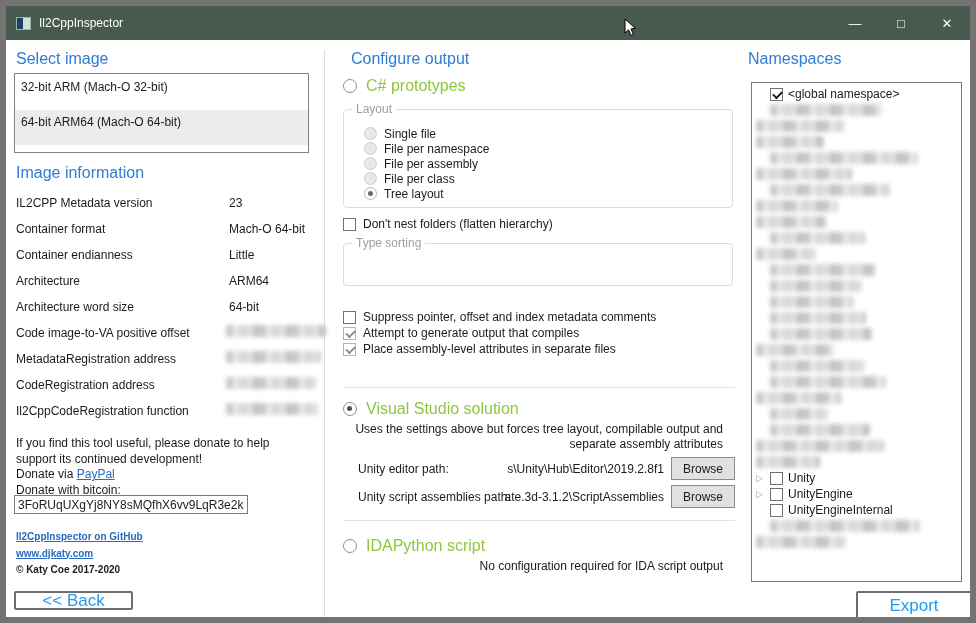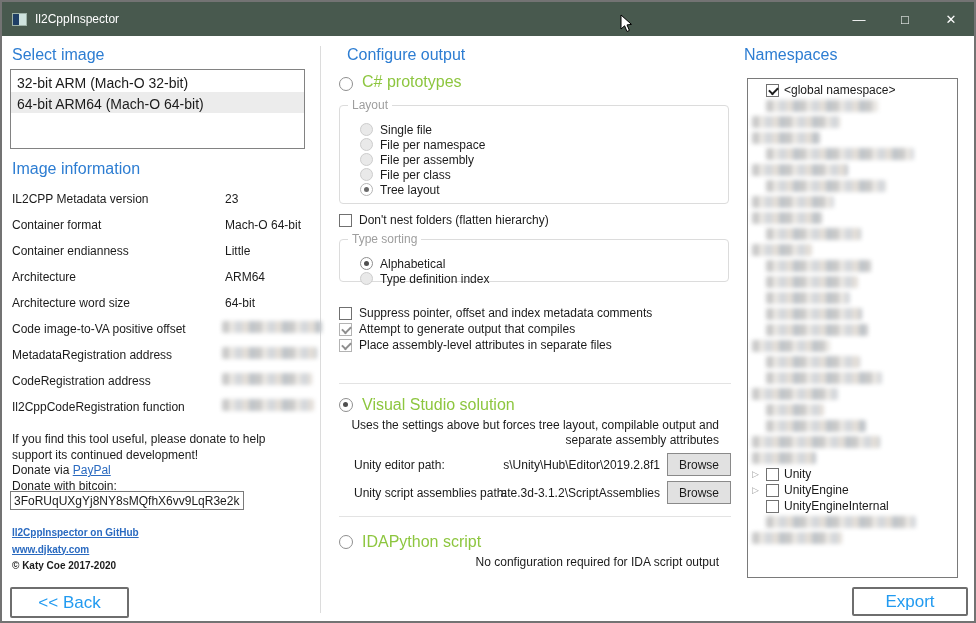--- a/index.html
+++ b/index.html
@@ -1,40 +1,40 @@
 <!DOCTYPE html>
 <html style="--blue: #2d7dd2; --green: #8dc63f; --link: #2a6ac0; --btnblue: #219af0;"><head>
 <meta charset="utf-8">
 <style>
   * { margin:0; padding:0; box-sizing:border-box; }
   html,body { background:#cfd6d2; font-family:"Liberation Sans", sans-serif; }
   .window{
     position:relative; width:976px; height:623px; background:#fff;
-    border:2px solid #737373; overflow:hidden;
+    border:6px solid #737373; overflow:hidden;
     font-family:"Liberation Sans", sans-serif; color:#1b1b1b;
   }
   .titlebar{
     position:absolute; left:0; top:0; width:100%; height:34px;
     background:#48594e; display:flex; align-items:center;
   }
   .app-icon{ width:15px; height:13px; margin-left:10px; background:#e8efec; border:1px solid #9fb3a9; display:flex; }
   .app-icon .l{ width:6px; height:100%; background:#1f3f66; }
   .app-icon .r{ flex:1; background:#cfe3de; }
   .title-text{ color:#fff; font-size:12px; margin-left:8px; }
   .win-controls{ position:absolute; right:0; top:0; height:34px; display:flex; }
   .win-btn{ width:46px; height:34px; color:#fff; display:flex; align-items:center; justify-content:center; font-size:13px; }
   .col-divider{ position:absolute; left:318px; top:44px; width:1px; height:567px; background:#dcdcdc; }
 
   .h-blue{ position:absolute; font-size:16px; color:var(--blue,#2d7dd2); }
   .h-green{ font-size:16px; color:var(--green,#8dc63f); }
   .link{ color:var(--link,#2a6ac0); text-decoration:underline; cursor:pointer; }
 
   
   .listbox{ position:absolute; left:8px; top:67px; width:295px; height:80px; border:1px solid #828282; background:#fff; padding-top:1px; }
-  .lb-item{ height:21px; line-height:25px; padding-left:6px; font-size:14px; }
+  .lb-item{ height:35px; line-height:25px; padding-left:6px; font-size:12px; }
   .lb-item.selected{ background:#ececec; }
   .info-rows{ position:absolute; left:10px; top:184px; width:300px; }
   .info-row{ position:relative; height:26px; font-size:12px; }
   .info-label{ position:absolute; left:0; top:6px; }
   .info-value{ position:absolute; left:213px; top:6px; }
   .blur-block{
     display:inline-block; height:12px; border-radius:2px; filter:blur(2px);
     background:repeating-linear-gradient(90deg,#c9c9c9 0 7px,#e9e6e2 7px 13px,#d4d7db 13px 20px,#e3ded8 20px 27px,#bfc4c9 27px 33px);
   }
   .info-row .blur-block{ position:absolute; left:210px; top:5px; }
@@ -42,21 +42,21 @@
   .btc-input{
     position:absolute; left:8px; top:489px; width:234px; height:19px;
     border:1px solid #7a7a7a; font-size:12px; font-family:"Liberation Sans",sans-serif; padding:0 3px; color:#1b1b1b;
   }
   .links-block{ position:absolute; left:10px; top:523px; font-size:10px; line-height:16.5px;font-weight:bold; }
   .ghost-btn{
     position:absolute; background:#fff; border:2px solid #6e6e6e; border-radius:2px;
     color:var(--btnblue,#219af0); font-size:17px; display:flex; align-items:center; justify-content:center;
     font-family:"Liberation Sans",sans-serif; cursor:pointer;
   }
-  .back-btn{ left:8px; top:585px; width:119px; height:31px; }
+  .back-btn{ left:8px; top:585px; width:119px; height:19px; }
   .export-btn{ left:850px; top:585px; width:116px; height:29px; }
 
   
   .cb{ width:13px; height:13px; border:1px solid #707070; background:#fff; position:relative; flex:none; display:inline-block; }
   .cb.checked::after{ content:""; position:absolute; left:2px; top:2px; width:7px; height:4px;
     border-left:2px solid #1c1c1c; border-bottom:2px solid #1c1c1c; transform:rotate(-45deg); }
   .cb.gray{ border-color:#b3b3b3; }
   .cb.gray.checked::after{ border-color:#8f8f8f; }
   .radio{ width:13px; height:13px; border:1px solid #8f8f8f; border-radius:50%; background:#fff; position:relative; flex:none; display:inline-block; }
   .radio.big{ width:14px; height:14px; }
@@ -172,21 +172,21 @@
   <div class="links-block">
     <span class="link">Il2CppInspector on GitHub</span><br>
     <span class="link">www.djkaty.com</span><br>
     <span>© Katy Coe 2017-2020</span>
   </div>
 
   <div class="ghost-btn back-btn">&lt;&lt; Back</div>
 
   <div class="h-blue" style="left:345px;top:44px;">Configure output</div>
 
-  <div class="sec-row" style="left:337px;top:71px;align-items:flex-end;">
+  <div class="sec-row" style="left:337px;top:71px;">
     <span class="radio big"></span>
     <span class="h-green">C# prototypes</span>
   </div>
 
   <div class="groupbox" style="left:337px;top:103px;width:390px;height:99px;">
     <span class="group-label">Layout</span>
     <div style="padding:16px 0 0 20px;">
       <div class="opt-row">
         <span class="radio dis"></span>
         <span>Single file</span>
@@ -210,30 +210,20 @@
     </div>
   </div>
 
   <div class="cbx-row" style="left:337px;top:211px;gap:7px;">
     <span class="cb"></span>
     <span>Don't nest folders (flatten hierarchy)</span>
   </div>
 
   <div class="groupbox" style="left:337px;top:237px;width:390px;height:43px;">
     <span class="group-label">Type sorting</span>
-    <div style="padding:16px 0 0 20px;">
-      <div class="opt-row">
-        <span class="radio checked"></span>
-        <span>Alphabetical</span>
-      </div>
-      <div class="opt-row">
-        <span class="radio dis"></span>
-        <span>Type definition index</span>
-      </div>
-    </div>
   </div>
 
   <div class="cbx-row" style="left:337px;top:304px;">
     <span class="cb"></span>
     <span>Suppress pointer, offset and index metadata comments</span>
   </div>
   <div class="cbx-row" style="left:337px;top:320px;">
     <span class="cb gray checked"></span>
     <span>Attempt to generate output that compiles</span>
   </div>

